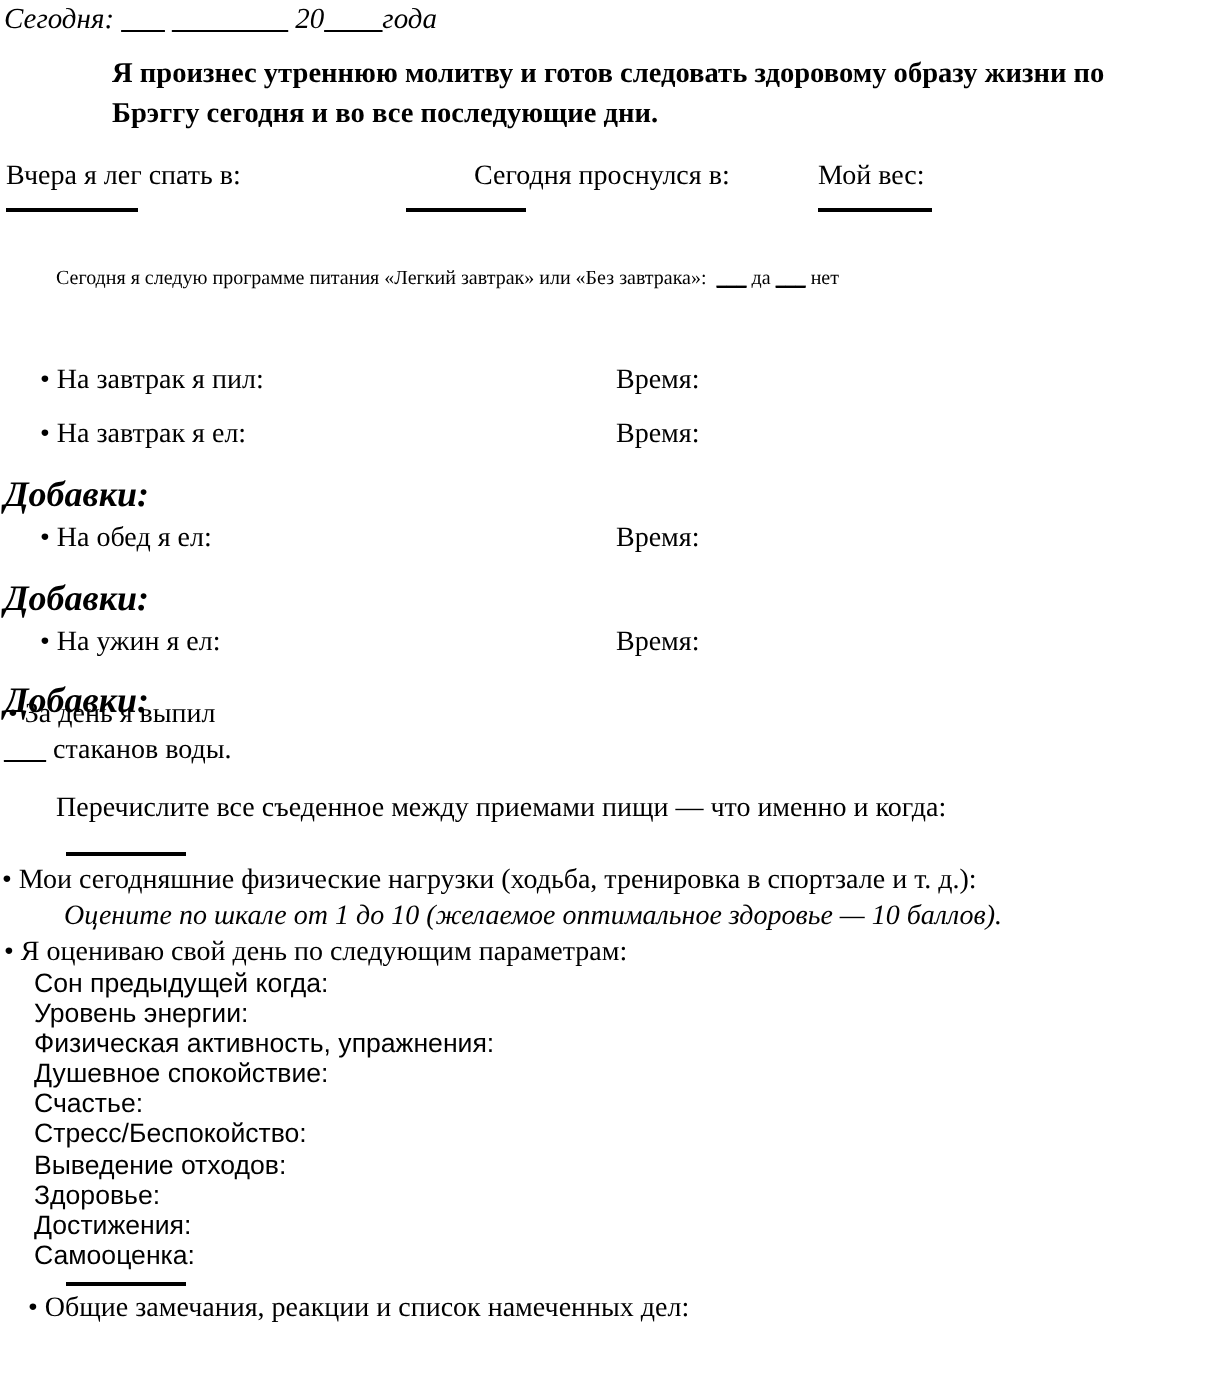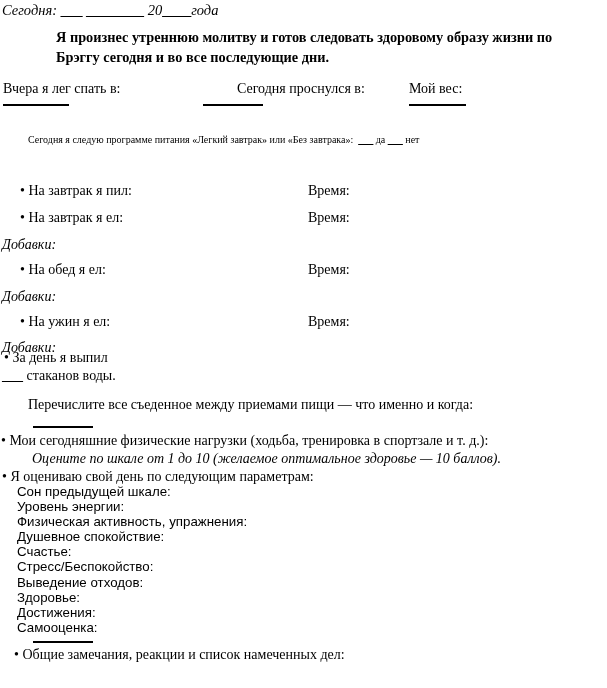--- a/index.html
+++ b/index.html
@@ -79,21 +79,21 @@
     line-height: 1.45;
     text-indent: 26px;
     white-space: normal;
   }
 
   
   .meal { font-size: 14px; }
   .meal-label { left: 4px; margin-left: 16px; }
   .meal-time  { left: 308px; }
 
-  .addit { left: 2px; font-size: 14px; }
+  .addit { left: 2px; font-size: 18px; font-weight: bold; }
 
   
   .water1 { left: 4px;  top: 351px; font-size: 14px; }
   .water2 { left: 2px;  top: 369px; font-size: 14px; text-align: center; }
 
   
   .between {
     left: 2px; top: 398px;
     font-size: 14px;
     text-indent: 26px;
@@ -174,21 +174,21 @@
 
   <div class="t serif between">Перечислите все съеденное между приемами пищи — что именно и когда:</div>
 
   <div class="rule rule-s1"></div>
 
   <div class="t serif phys">• Мои сегодняшние физические нагрузки (ходьба, тренировка в спортзале и т. д.):</div>
   <div class="t serif ital scale">Оцените по шкале от 1 до 10 (желаемое оптимальное здоровье — 10 баллов).</div>
 
   <div class="t serif params-head">• Я оцениваю свой день по следующим параметрам:</div>
   <ul class="params">
-    <li>Сон предыдущей шкале:</li>
+    <li>Сон предыдущей когда:</li>
     <li>Уровень энергии:</li>
     <li>Физическая активность, упражнения:</li>
     <li>Душевное спокойствие:</li>
     <li>Счастье:</li>
     <li>Стресс/Беспокойство:</li>
     <li>Выведение отходов:</li>
     <li>Здоровье:</li>
     <li>Достижения:</li>
     <li>Самооценка:</li>
   </ul>

